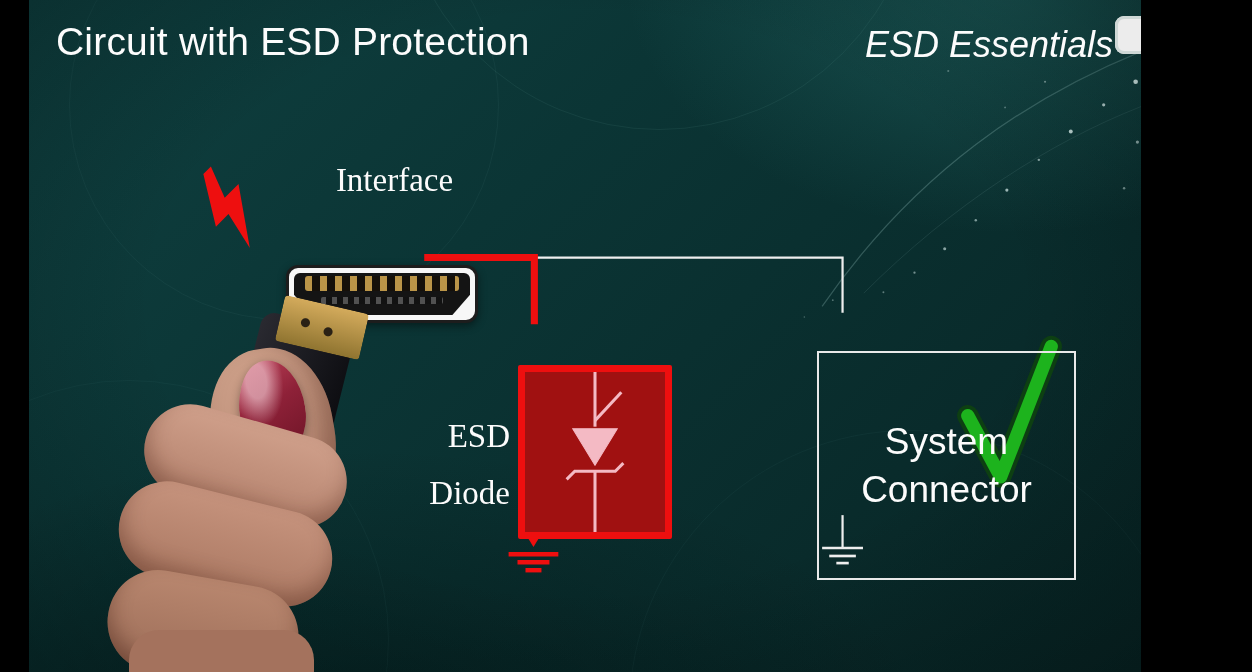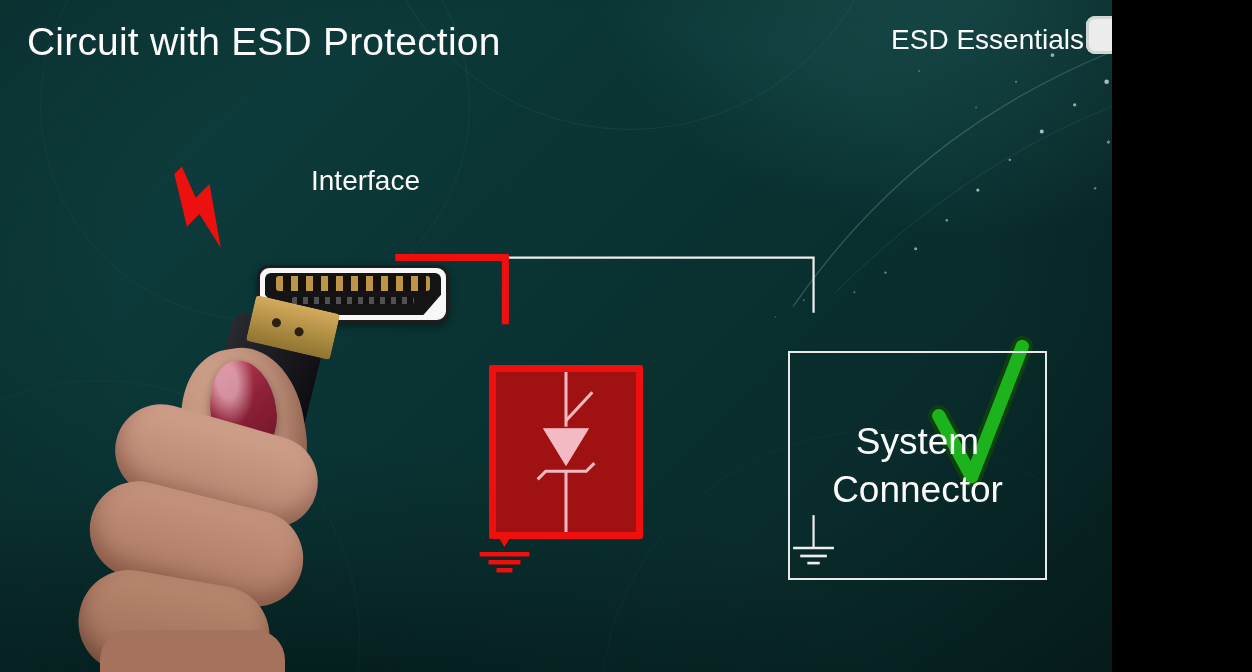--- a/index.html
+++ b/index.html
@@ -14,39 +14,40 @@
   *{margin:0;padding:0;box-sizing:border-box;}
   html,body{background:#000;}
   .stage{
     position:relative;width:1112px;height:672px;overflow:hidden;
     font-family:"Liberation Sans","DejaVu Sans",sans-serif;
     color:var(--text-white);
     background:
       radial-gradient(ellipse 620px 420px at 88% -4%, rgba(62,165,160,0.30), transparent 62%),
       radial-gradient(ellipse 900px 500px at 30% 115%, rgba(0,14,14,0.55), transparent 65%),
       linear-gradient(135deg,#0f4040 0%, #0b3535 38%, #092b2b 75%, #082424 100%);
+    margin-left: 29px;
   }
   
   .bgc{position:absolute;border-radius:50%;pointer-events:none;}
   .c1{left:370px;top:-390px;width:520px;height:520px;border:1.5px solid rgba(150,225,218,0.07);}
   .c2{left:40px;top:-110px;width:430px;height:430px;border:1px solid rgba(150,225,218,0.05);}
   .c3{left:-160px;top:380px;width:520px;height:520px;border:1px solid rgba(150,225,218,0.04);}
   .c4{left:600px;top:430px;width:560px;height:560px;border:1px solid rgba(150,225,218,0.04);}
   .stars{position:absolute;inset:0;pointer-events:none;}
   .arc{stroke:rgba(200,245,240,0.22);stroke-width:1.4;fill:none;}
   .arc2{stroke:rgba(200,245,240,0.10);stroke-width:1;fill:none;}
   .star{fill:#dff4f2;}
   .vignette{position:absolute;inset:0;z-index:1;pointer-events:none;
     background:radial-gradient(ellipse at 50% 45%, transparent 55%, rgba(0,10,10,0.35) 100%);}
   
   .title{position:absolute;left:27px;top:20px;z-index:3;font-size:39px;font-weight:400;letter-spacing:0.2px;}
-  .brand{position:absolute;right:28px;top:24px;z-index:3;font-size:28px;font-weight:400;}
+  .brand{position:absolute;right:28px;top:24px;z-index:3;font-size:36px;font-weight:400;font-style:italic;}
   .brand-logo{position:absolute;right:-8px;top:16px;z-index:3;width:34px;height:38px;
     background:#ececec;border-radius:9px;box-shadow:inset 0 0 0 3px #cfd8d6;}
-  .lbl{position:absolute;z-index:3;font-size:28px;line-height:57px;}
+  .lbl{position:absolute;z-index:3;font-size:33px;line-height:57px;font-family:Liberation Serif, serif;}
   .lbl-interface{left:238px;top:152px;width:255px;text-align:center;}
   .lbl-esd{left:330px;top:408px;width:151px;text-align:right;}
   
   .circuit{position:absolute;inset:0;z-index:2;pointer-events:none;}
   .wire-white{stroke:var(--wire-white);stroke-width:2.5;fill:none;}
   .wire-red{stroke:var(--wire-red);stroke-width:8;fill:none;}
   .gnd-red{stroke:var(--wire-red);stroke-width:5;}
   .gnd-white{stroke:var(--wire-white);stroke-width:3;}
   .arrow-head{fill:var(--wire-red);}
   .bolt{fill:var(--wire-red);}
@@ -139,20 +140,24 @@
 
   <div class="vignette"></div>
 
   <h1 class="title">Circuit with ESD Protection</h1>
   <div class="brand">ESD Essentials</div>
   <div class="brand-logo"></div>
 
   <div class="lbl lbl-interface">
     <div>Interface</div>
   </div>
+  <div class="lbl lbl-esd">
+    <div>ESD</div>
+    <div>Diode</div>
+  </div>
 
   <svg class="circuit" viewBox="0 0 1252 672">
     <path class="wire-white" d="M 569 290 H 916 V 352"></path>
     <path class="wire-red" d="M 445 290 H 569 V 365"></path>
 
     <g>
       <path class="wire-red" d="M 568 542 V 590"></path>
       <polygon class="arrow-head" points="551,588 585,588 568,616"></polygon>
     </g>
     <g>

